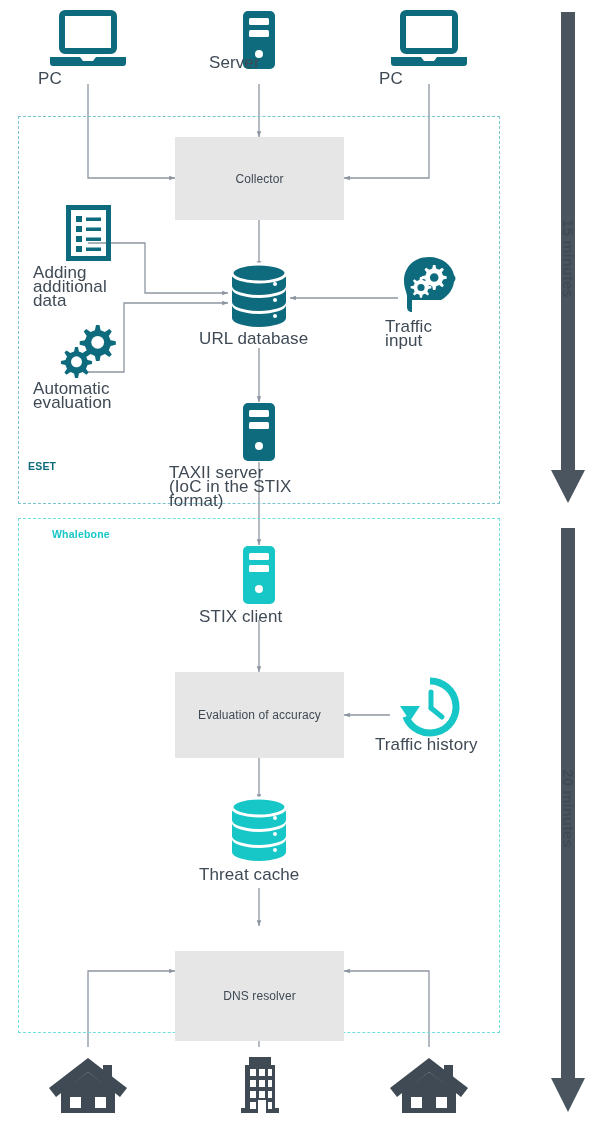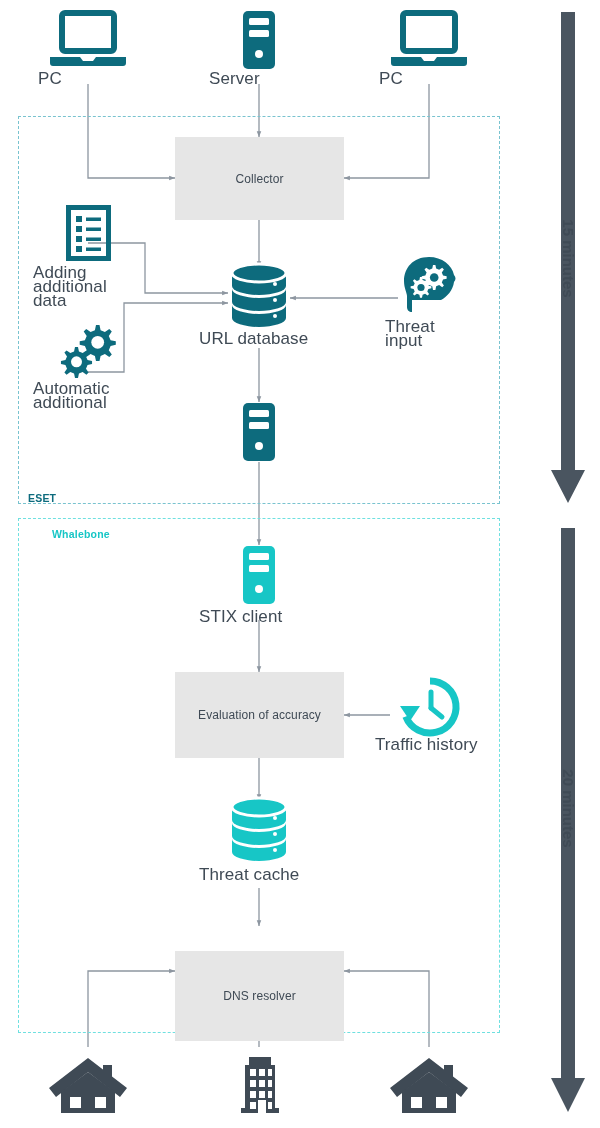--- a/index.html
+++ b/index.html
@@ -82,42 +82,42 @@
       <path d="M429,1047 L429,971 L344,971"></path>
     </g>
 
     <g fill="#4a5560">
       <path d="M561,12 L575,12 L575,470 L585,470 L568,503 L551,470 L561,470 Z"></path>
       <path d="M561,528 L575,528 L575,1078 L585,1078 L568,1112 L551,1078 L561,1078 Z"></path>
     </g>
   </svg>
 
   <div class="zone eset" style="left:18px; top:116px; width:482px; height:388px;"></div>
-  <div class="zone-label eset" style="left:28px; top:492px;">ESET</div>
+  <div class="zone-label eset" style="left:28px; top:460px;">ESET</div>
 
   <div class="zone whale" style="left:18px; top:518px; width:482px; height:515px;"></div>
   <div class="zone-label whale" style="left:28px; top:528px;">Whalebone</div>
 
   <div class="node" style="left:48px; top:10px;">
     <svg width="80" height="60" viewBox="0 0 80 60">
       <rect x="14" y="3" width="52" height="38" rx="3" fill="none" stroke="#0d6b7d" stroke-width="6"></rect>
       <path d="M2,47 h30 l3,4 h10 l3,-4 h30 v6 a3,3 0 0 1 -3,3 h-70 a3,3 0 0 1 -3,-3 z" fill="#0d6b7d"></path>
     </svg>
   </div>
   <div class="lbl" style="left:38px; top:72px; width:100px;">PC</div>
 
   <div class="node" style="left:241px; top:9px;">
     <svg width="36" height="62" viewBox="0 0 36 62">
       <rect x="2" y="2" width="32" height="58" rx="5" fill="#0d6b7d"></rect>
       <rect x="8" y="9" width="20" height="7" rx="1.5" fill="#ffffff"></rect>
       <rect x="8" y="21" width="20" height="7" rx="1.5" fill="#ffffff"></rect>
       <circle cx="18" cy="45" r="4" fill="#ffffff"></circle>
     </svg>
   </div>
-  <div class="lbl" style="left:209px; top:72px; width:100px;">Server</div>
+  <div class="lbl" style="left:209px; top:56px; width:100px;">Server</div>
 
   <div class="node" style="left:389px; top:10px;">
     <svg width="80" height="60" viewBox="0 0 80 60">
       <rect x="14" y="3" width="52" height="38" rx="3" fill="none" stroke="#0d6b7d" stroke-width="6"></rect>
       <path d="M2,47 h30 l3,4 h10 l3,-4 h30 v6 a3,3 0 0 1 -3,3 h-70 a3,3 0 0 1 -3,-3 z" fill="#0d6b7d"></path>
     </svg>
   </div>
   <div class="lbl" style="left:379px; top:72px; width:100px;">PC</div>
 
   <div class="gbox" style="left:175px; top:137px; width:169px; height:83px;">Collector</div>
@@ -144,21 +144,21 @@
     <svg width="58" height="54" viewBox="0 0 58 54">
       <g fill="#0d6b7d">
         <path d="M36,2 l3.5,0 1.1,5.2 4.3,1.8 4.4,-3 2.5,2.5 -3,4.4 1.8,4.3 5.2,1.1 0,3.5 -5.2,1.1 -1.8,4.3 3,4.4 -2.5,2.5 -4.4,-3 -4.3,1.8 -1.1,5.2 -3.5,0 -1.1,-5.2 -4.3,-1.8 -4.4,3 -2.5,-2.5 3,-4.4 -1.8,-4.3 -5.2,-1.1 0,-3.5 5.2,-1.1 1.8,-4.3 -3,-4.4 2.5,-2.5 4.4,3 4.3,-1.8 z"></path>
         <circle cx="37.7" cy="19.3" r="6.4" fill="#ffffff"></circle>
         <path d="M15,24 l3,0 0.95,4.5 3.7,1.55 3.8,-2.6 2.15,2.15 -2.6,3.8 1.55,3.7 4.5,0.95 0,3 -4.5,0.95 -1.55,3.7 2.6,3.8 -2.15,2.15 -3.8,-2.6 -3.7,1.55 -0.95,4.5 -3,0 -0.95,-4.5 -3.7,-1.55 -3.8,2.6 -2.15,-2.15 2.6,-3.8 -1.55,-3.7 -4.5,-0.95 0,-3 4.5,-0.95 1.55,-3.7 -2.6,-3.8 2.15,-2.15 3.8,2.6 3.7,-1.55 z"></path>
         <circle cx="16.5" cy="38.8" r="5.5" fill="#ffffff"></circle>
       </g>
     </svg>
   </div>
   <div class="lbl" style="left:33px; top:382px; width:110px;">Automatic
-additional</div>
+evaluation</div>
 
   <div class="node" style="left:230px; top:264px;">
     <svg width="58" height="70" viewBox="0 0 58 70">
       <g fill="#0d6b7d">
         <path d="M2,9 a27,9 0 0 1 54,0 l0,13 a27,9 0 0 1 -54,0 z"></path>
         <path d="M2,25 a27,9 0 0 0 54,0 l0,13 a27,9 0 0 1 -54,0 z"></path>
         <path d="M2,41 a27,9 0 0 0 54,0 l0,13 a27,9 0 0 1 -54,0 z"></path>
       </g>
       <ellipse cx="29" cy="9" rx="27" ry="9" fill="none" stroke="#ffffff" stroke-width="3"></ellipse>
       <circle cx="45" cy="20" r="2" fill="#ffffff"></circle>
@@ -173,31 +173,33 @@
       <path d="M30,2 C14,2 5,13 5,26 C5,33 8,38 8,41 L8,52 C8,55 10,57 13,57 L13,57 L13,45
                L42,45 C48,42 54,35 55,27 C57,25 57,22 55,20 C53,10 43,2 30,2 Z" fill="#0d6b7d"></path>
       <g fill="#ffffff">
         <path d="M34,10 l2.4,0 0.75,3.6 3,1.25 3.05,-2.1 1.7,1.7 -2.1,3.05 1.25,3 3.6,0.75 0,2.4 -3.6,0.75 -1.25,3 2.1,3.05 -1.7,1.7 -3.05,-2.1 -3,1.25 -0.75,3.6 -2.4,0 -0.75,-3.6 -3,-1.25 -3.05,2.1 -1.7,-1.7 2.1,-3.05 -1.25,-3 -3.6,-0.75 0,-2.4 3.6,-0.75 1.25,-3 -2.1,-3.05 1.7,-1.7 3.05,2.1 3,-1.25 z"></path>
         <path d="M21,22 l2,0 0.6,3 2.5,1.05 2.55,-1.75 1.4,1.4 -1.75,2.55 1.05,2.5 3,0.6 0,2 -3,0.6 -1.05,2.5 1.75,2.55 -1.4,1.4 -2.55,-1.75 -2.5,1.05 -0.6,3 -2,0 -0.6,-3 -2.5,-1.05 -2.55,1.75 -1.4,-1.4 1.75,-2.55 -1.05,-2.5 -3,-0.6 0,-2 3,-0.6 1.05,-2.5 -1.75,-2.55 1.4,-1.4 2.55,1.75 2.5,-1.05 z"></path>
       </g>
       <circle cx="35.2" cy="22.5" r="4.3" fill="#0d6b7d"></circle>
       <circle cx="22" cy="32.5" r="3.6" fill="#0d6b7d"></circle>
     </svg>
   </div>
-  <div class="lbl" style="left:385px; top:320px; width:90px;">Threat
+  <div class="lbl" style="left:385px; top:320px; width:90px;">Traffic
 input</div>
 
   <div class="node" style="left:241px; top:402px;">
     <svg width="36" height="60" viewBox="0 0 36 60">
       <rect x="2" y="1" width="32" height="58" rx="5" fill="#0d6b7d"></rect>
       <rect x="8" y="8" width="20" height="7" rx="1.5" fill="#ffffff"></rect>
       <rect x="8" y="20" width="20" height="7" rx="1.5" fill="#ffffff"></rect>
       <circle cx="18" cy="44" r="4" fill="#ffffff"></circle>
     </svg>
   </div>
+  <div class="lbl" style="left:169px; top:466px; width:180px;">TAXII server
+(IoC in the STIX format)</div>
 
   <div class="node" style="left:241px; top:545px;">
     <svg width="36" height="60" viewBox="0 0 36 60">
       <rect x="2" y="1" width="32" height="58" rx="5" fill="#17c6c6"></rect>
       <rect x="8" y="8" width="20" height="7" rx="1.5" fill="#ffffff"></rect>
       <rect x="8" y="20" width="20" height="7" rx="1.5" fill="#ffffff"></rect>
       <circle cx="18" cy="44" r="4" fill="#ffffff"></circle>
     </svg>
   </div>
   <div class="lbl" style="left:199px; top:610px; width:120px;">STIX client</div>

